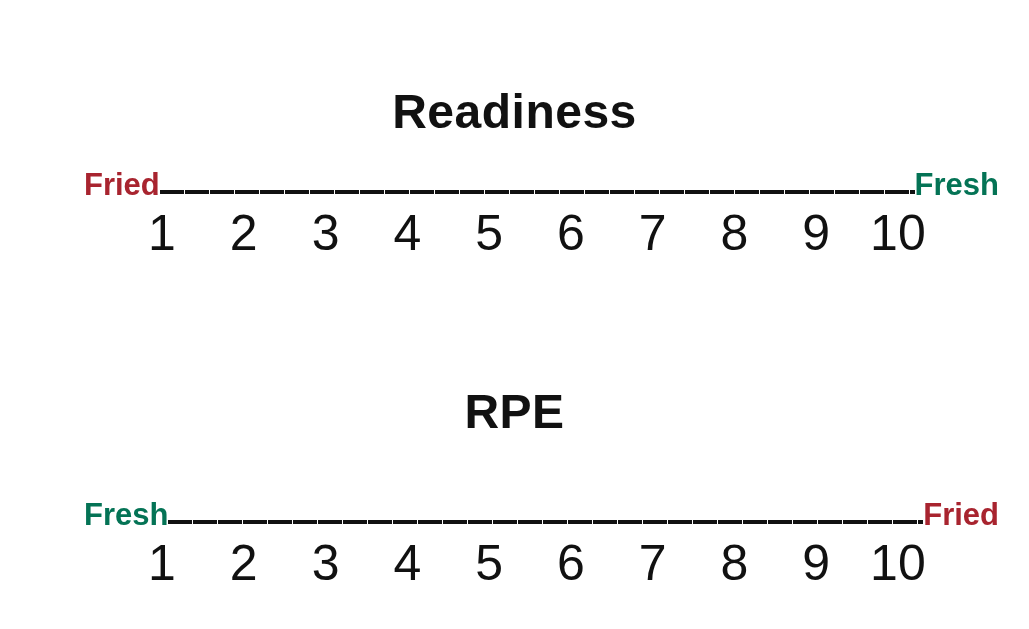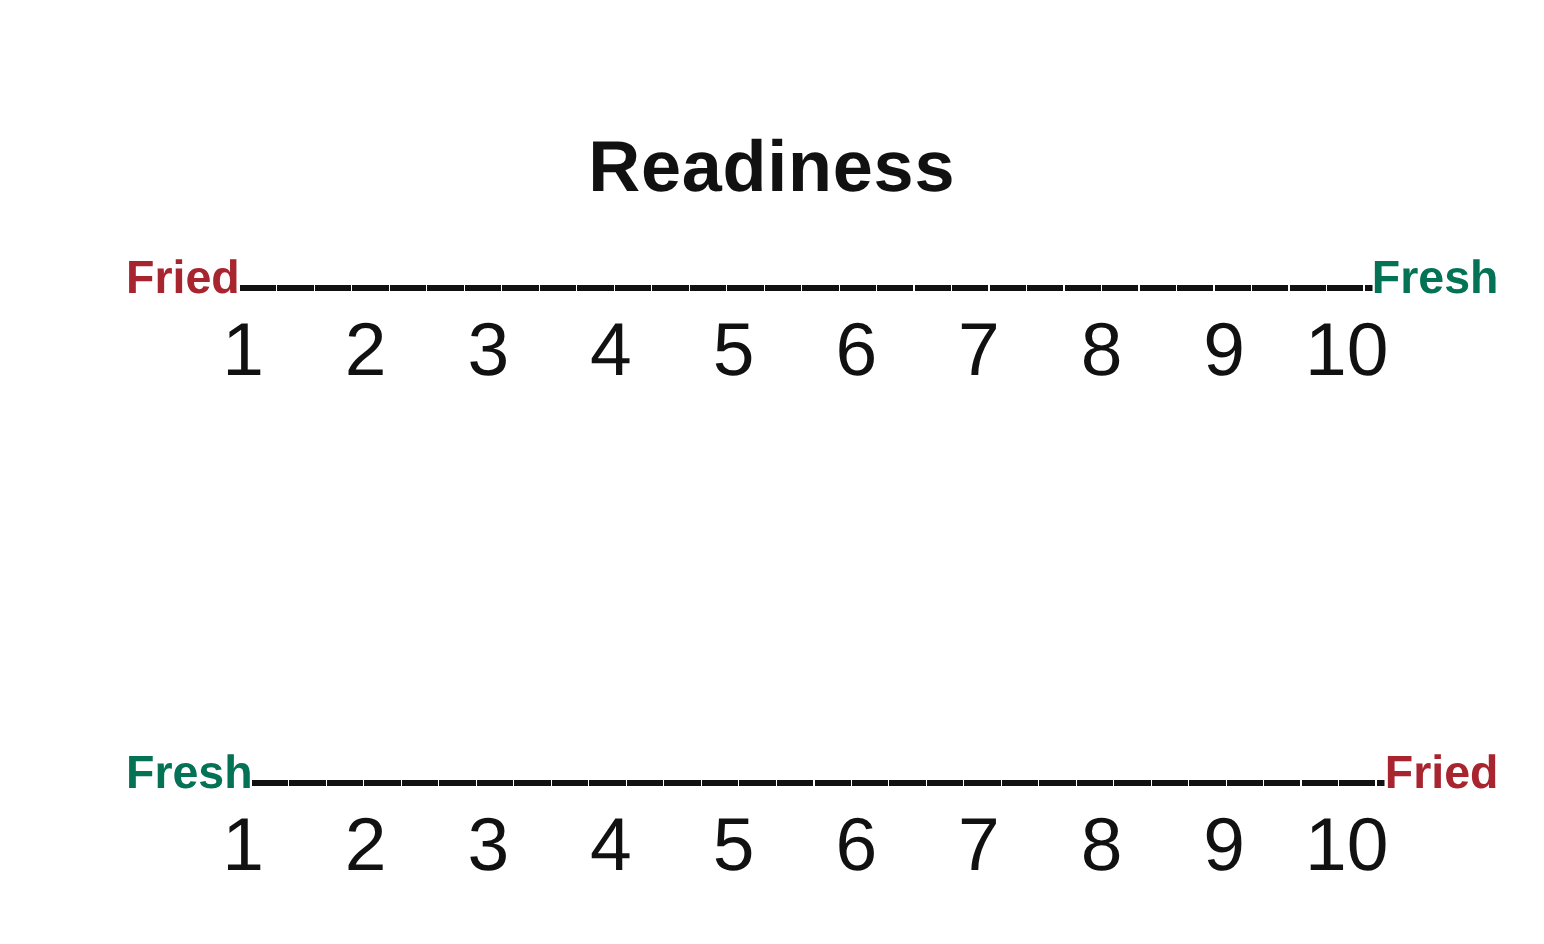--- a/index.html
+++ b/index.html
@@ -102,20 +102,21 @@
     <span class="tick">3</span>
     <span class="tick">4</span>
     <span class="tick">5</span>
     <span class="tick">6</span>
     <span class="tick">7</span>
     <span class="tick">8</span>
     <span class="tick">9</span>
     <span class="tick">10</span>
   </div>
 
+  <div class="scale-title title-2">RPE</div>
 
   <div class="scale-row scale-row-2">
     <span class="endpoint-label c-fresh">Fresh</span>
     <div class="scale-line"></div>
     <span class="endpoint-label c-fried">Fried</span>
   </div>
 
   <div class="ticks-row ticks-2">
     <span class="tick">1</span>
     <span class="tick">2</span>

